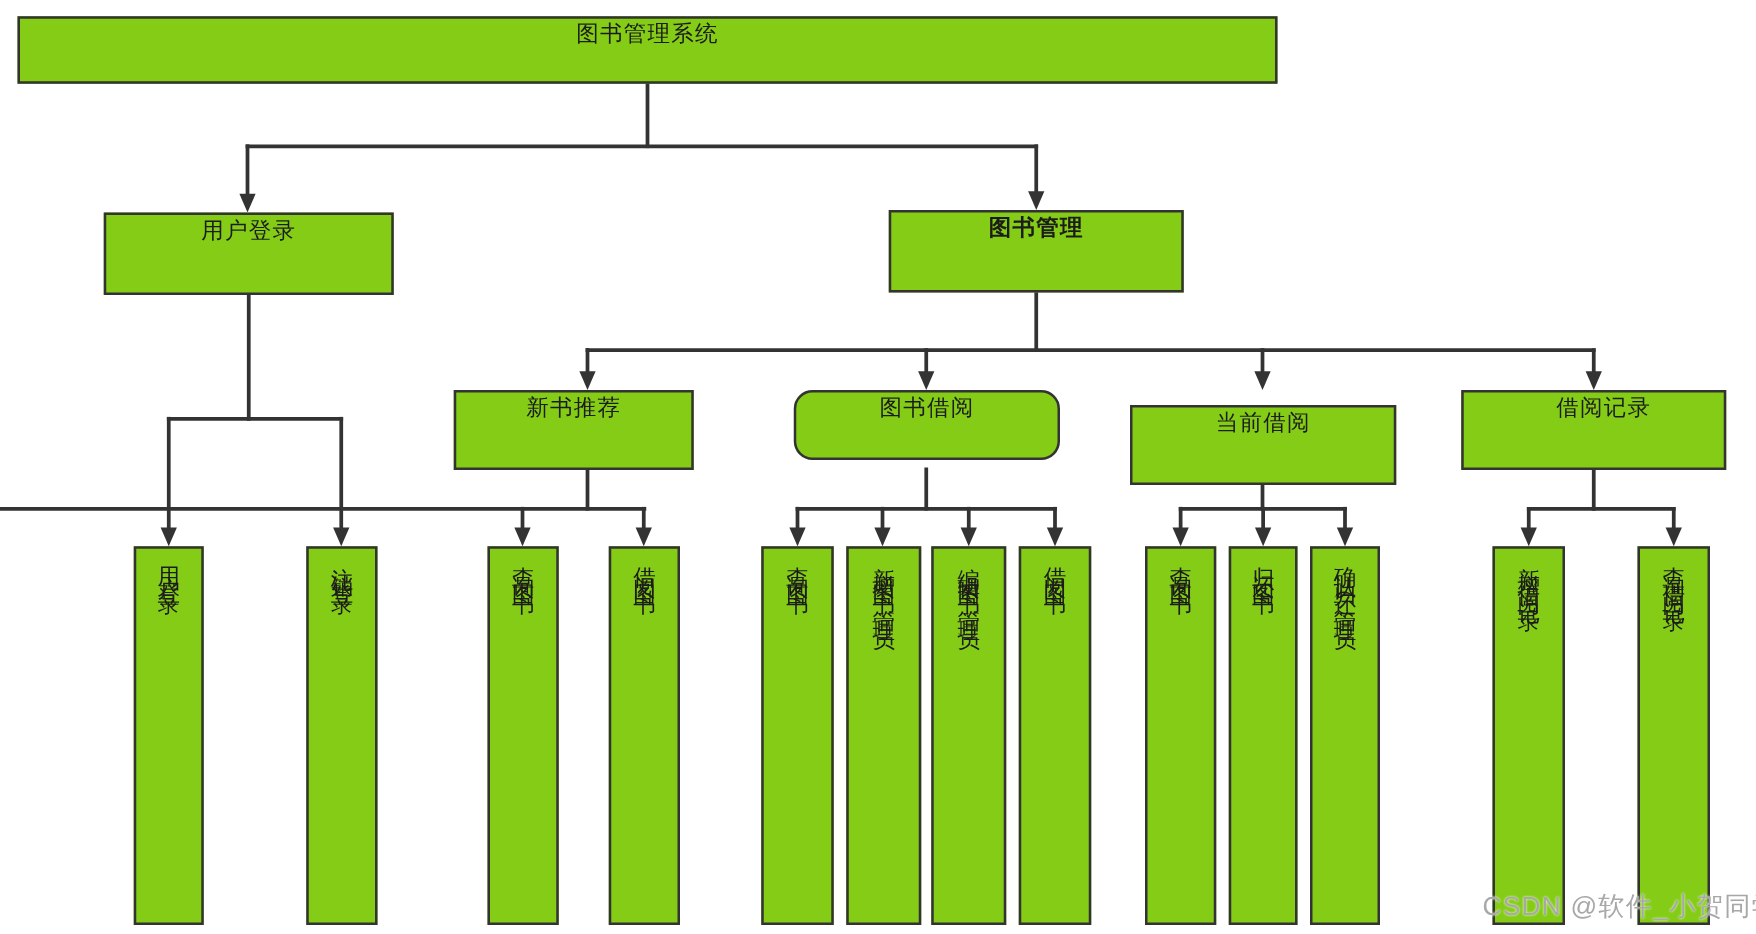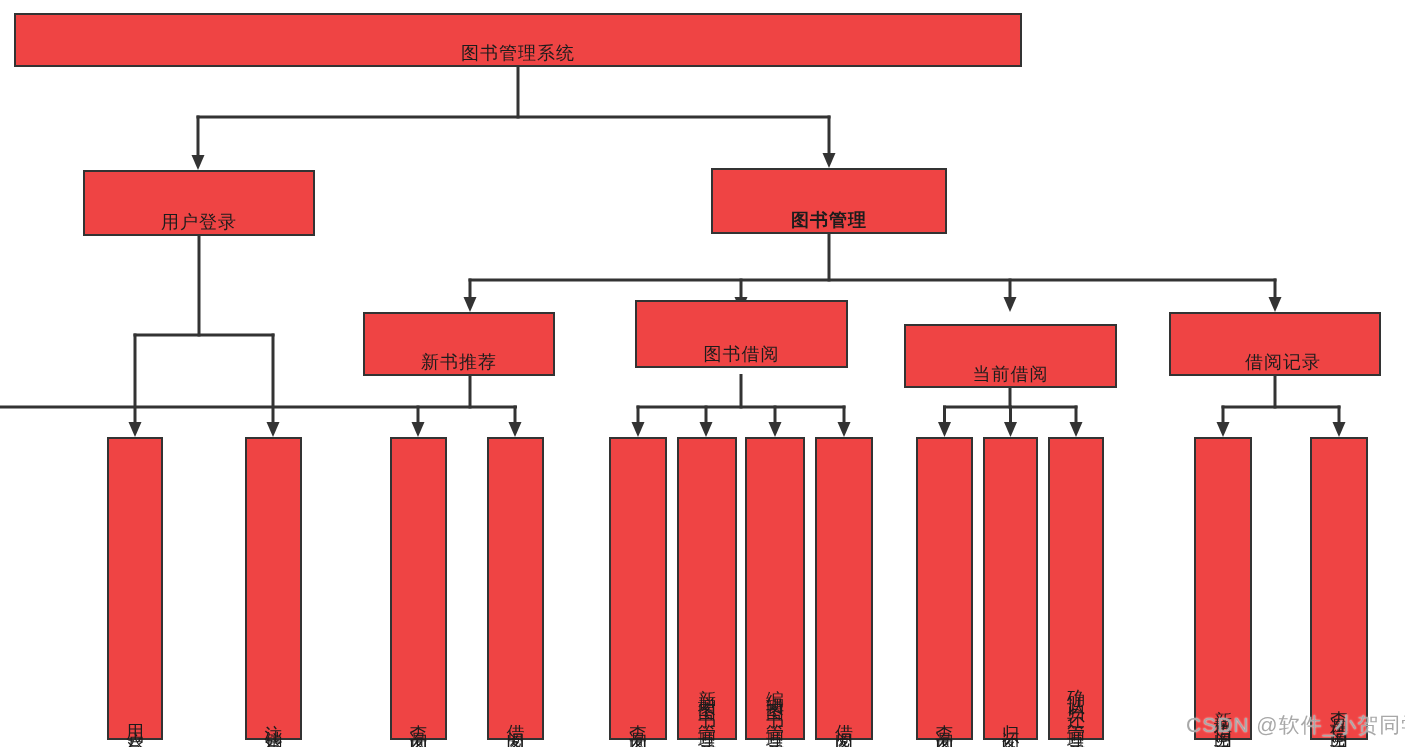--- a/index.html
+++ b/index.html
@@ -8,39 +8,39 @@
     width:1405px;height:747px;
     background:#ffffff;
     font-family:"Liberation Sans","DejaVu Sans",sans-serif;
     overflow:hidden;
   }
   #connectors{position:absolute;left:0;top:0;width:1405px;height:747px;}
   .node{
     position:absolute;
     box-sizing:border-box;
     border:2.5px solid #333333;
-    background:#ef4444;
-    display:flex;align-items:flex-end;justify-content:center;
+    background:#84cc16;
+    display:flex;align-items:flex-start;justify-content:center;
     color:#1c1c1c;
   }
   .h-label{font-size:18px;letter-spacing:1px;white-space:nowrap;}
   .v-node .v-label{
     writing-mode:vertical-rl;
     text-orientation:mixed;
     font-size:18px;
     letter-spacing:7px;
     line-height:1;
     white-space:nowrap;
   }
   
   #root-box   {left:14px;  top:13px;  width:1008px; height:54px;}
   #n-login    {left:83px;  top:170px; width:232px;  height:66px;}
   #n-bookmgmt {left:711px; top:168px; width:236px;  height:66px;font-weight:bold;}
   #n-newbook  {left:363px; top:312px; width:192px;  height:64px;}
-  #n-borrow   {left:635px; top:300px; width:213px;  height:68px;}
+  #n-borrow   {left:635px; top:312px; width:213px;  height:56px;border-radius:15px;}
   #n-current  {left:904px; top:324px; width:213px;  height:64px;}
   #n-records  {left:1169px;top:312px; width:212px;  height:64px;padding-left:16px;}
   
   #leaf-a1{left:107px; top:437px;width:56px;height:303px;}
   #leaf-a2{left:245px; top:437px;width:57px;height:303px;}
   #leaf-b1{left:390px; top:437px;width:57px;height:303px;}
   #leaf-b2{left:487px; top:437px;width:57px;height:303px;}
   #leaf-c1{left:609px; top:437px;width:58px;height:303px;}
   #leaf-c2{left:677px; top:437px;width:60px;height:303px;}
   #leaf-c3{left:745px; top:437px;width:60px;height:303px;}

